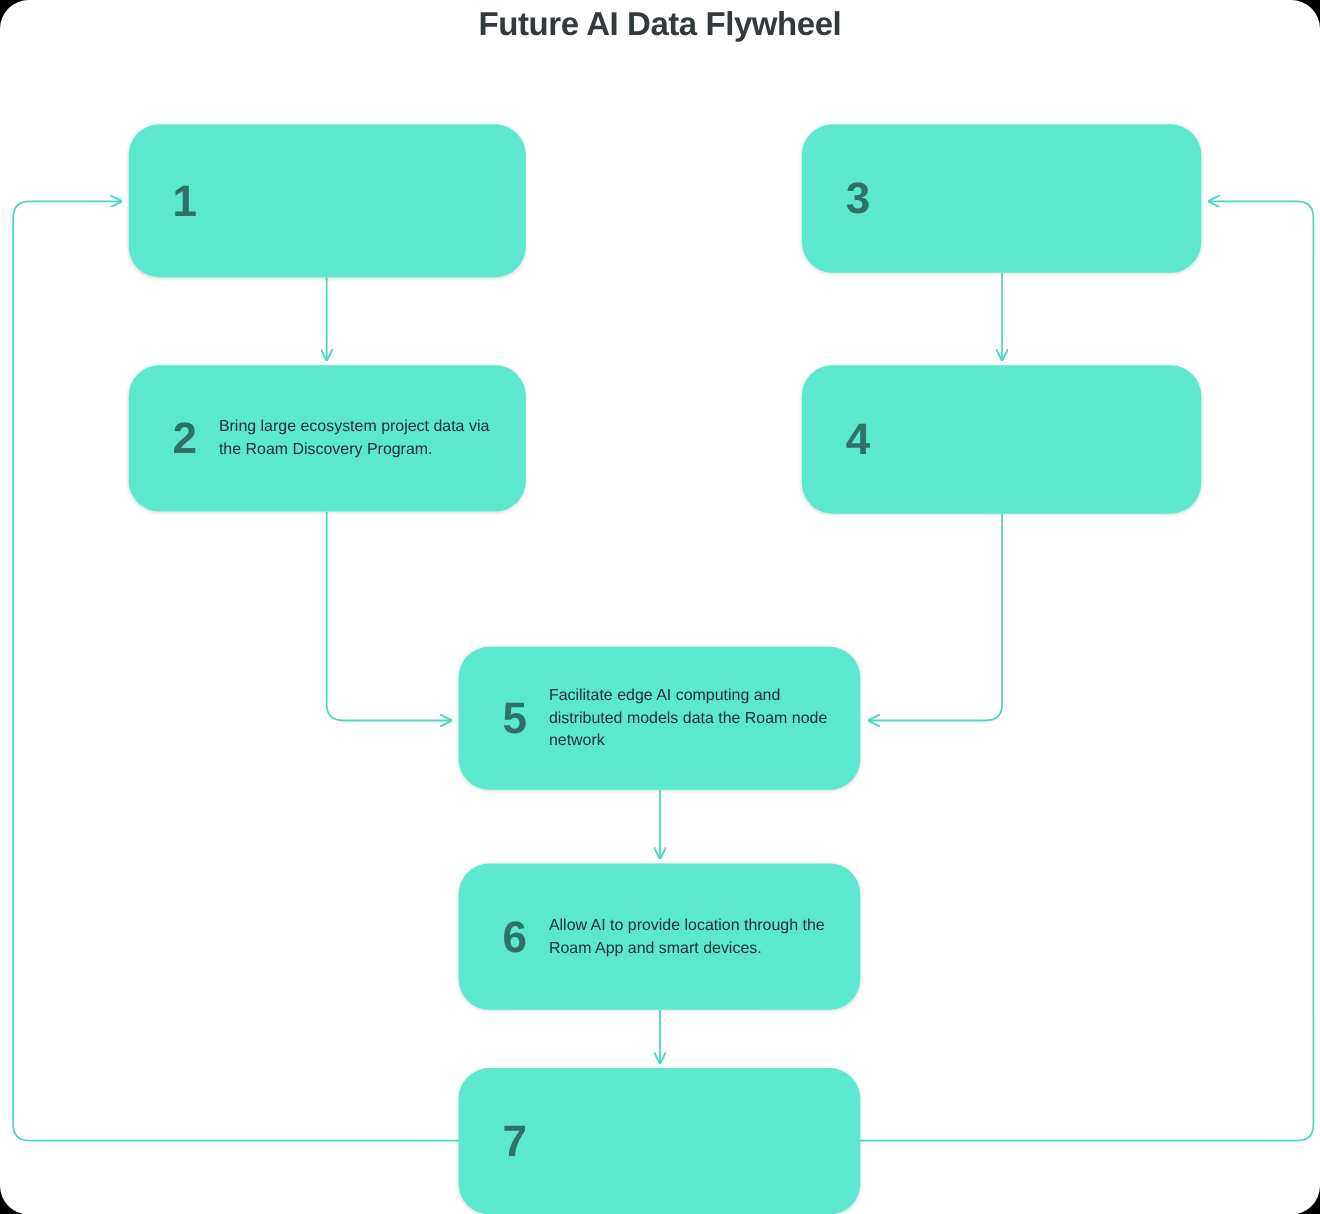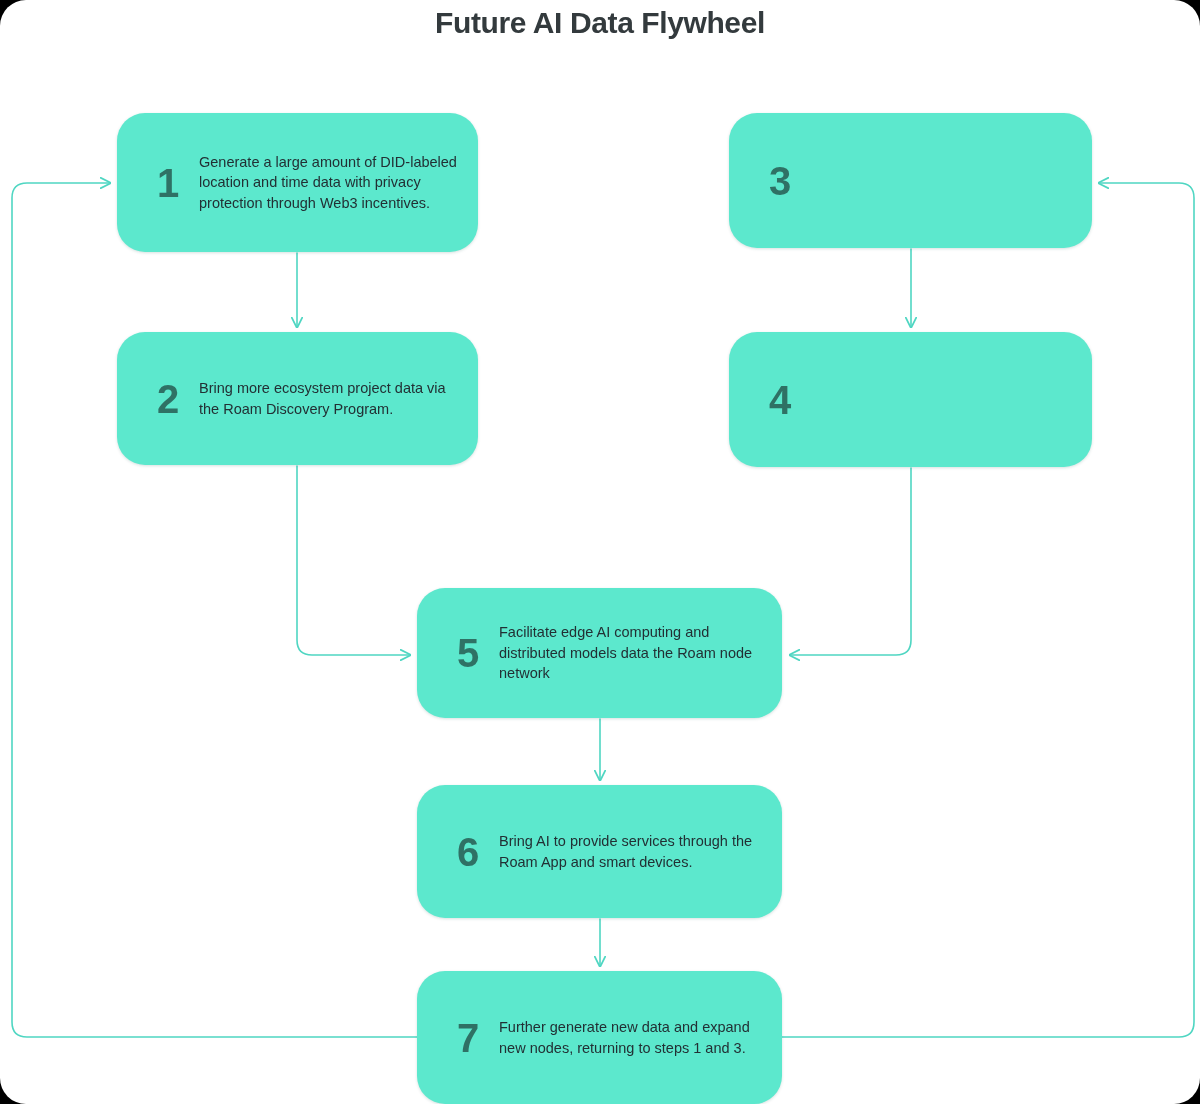--- a/index.html
+++ b/index.html
@@ -105,44 +105,42 @@
       <path d="M 600 919 L 600 966" marker-end="url(#arrow)"></path>
 
       <path d="M 417 1037 L 27 1037 Q 12 1037 12 1022 L 12 198 Q 12 183 27 183 L 110 183" marker-end="url(#arrow)"></path>
 
       <path d="M 782 1037 L 1179 1037 Q 1194 1037 1194 1022 L 1194 198 Q 1194 183 1179 183 L 1099 183" marker-end="url(#arrow)"></path>
     </g>
   </svg>
 
   <div class="node" id="node-1">
     <div class="node-num">1</div>
-    <div class="node-text">Generate a large amount of DID-labeled location and time data with privacy protection through Web3 incentives.</div>
   </div>
 
   <div class="node" id="node-2">
     <div class="node-num">2</div>
-    <div class="node-text">Bring more ecosystem project data via the Roam Discovery Program.</div>
+    <div class="node-text">Bring large ecosystem project data via the Roam Discovery Program.</div>
   </div>
 
   <div class="node" id="node-3">
     <div class="node-num">3</div>
   </div>
 
   <div class="node" id="node-4">
     <div class="node-num">4</div>
   </div>
 
   <div class="node" id="node-5">
     <div class="node-num">5</div>
     <div class="node-text">Facilitate edge AI computing and distributed models data the Roam node network</div>
   </div>
 
   <div class="node" id="node-6">
     <div class="node-num">6</div>
-    <div class="node-text">Bring AI to provide services through the Roam App and smart devices.</div>
+    <div class="node-text">Allow AI to provide location through the Roam App and smart devices.</div>
   </div>
 
   <div class="node" id="node-7">
     <div class="node-num">7</div>
-    <div class="node-text">Further generate new data and expand new nodes, returning to steps 1 and 3.</div>
   </div>
 
 </div>
 
 </body></html>

